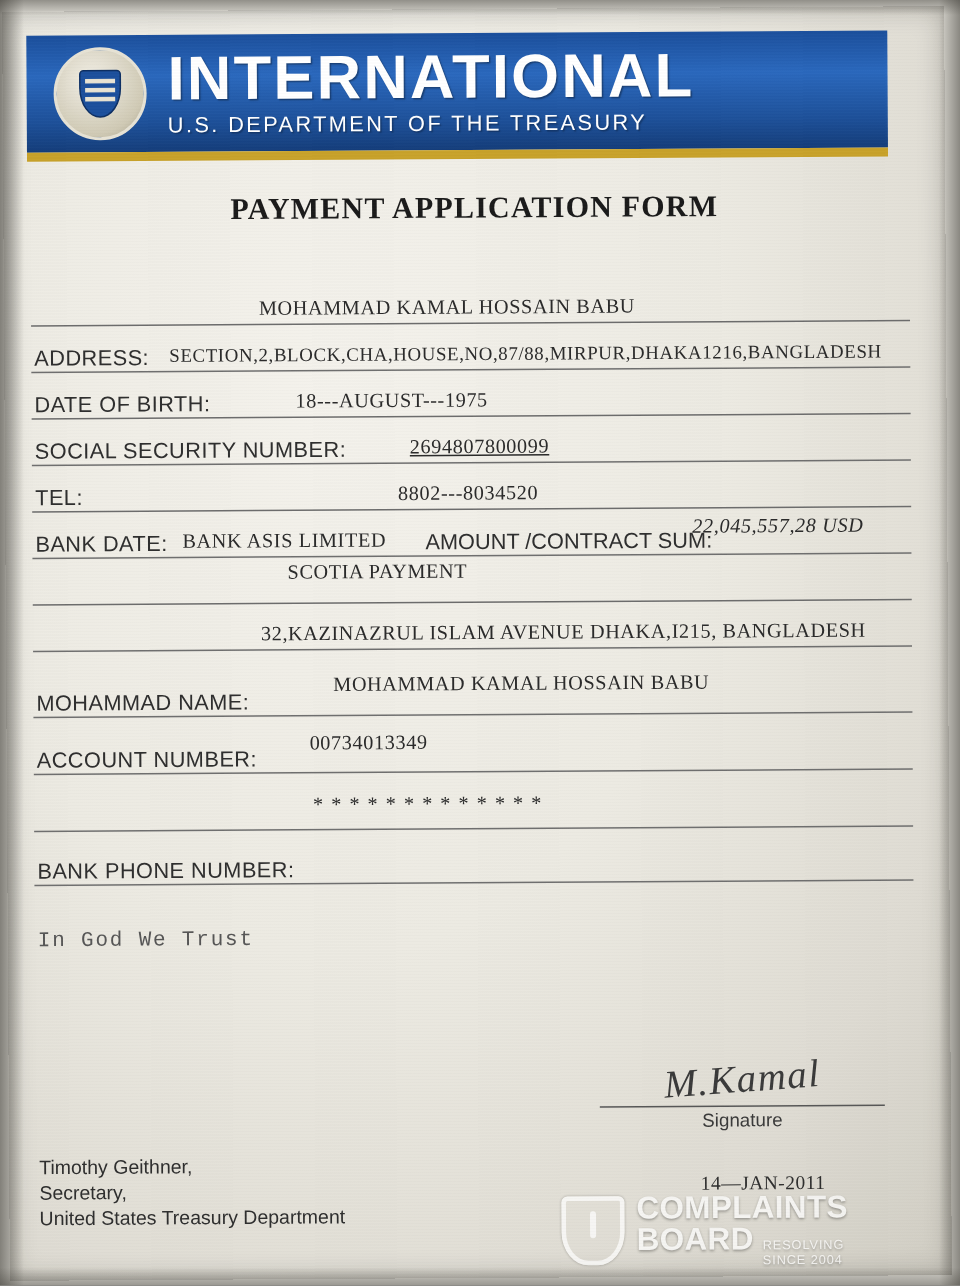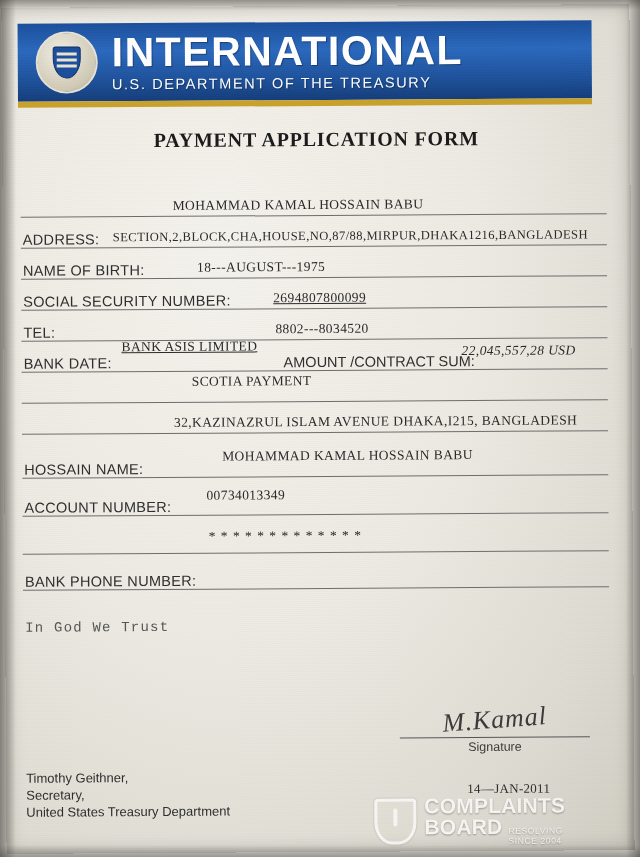--- a/index.html
+++ b/index.html
@@ -343,57 +343,57 @@
         <span class="value" style="left:152px;">MOHAMMAD  KAMAL  HOSSAIN  BABU</span>
       </div>
 
       <div class="row">
         <span class="label">ADDRESS:</span>
         <span class="rule"></span>
         <span class="value small" style="left:92px;">SECTION,2,BLOCK,CHA,HOUSE,NO,87/88,MIRPUR,DHAKA1216,BANGLADESH</span>
       </div>
 
       <div class="row">
-        <span class="label">NAME OF BIRTH:</span>
+        <span class="label">DATE OF BIRTH:</span>
         <span class="rule"></span>
         <span class="value" style="left:176px;font-family:Liberation Serif, serif;">18---AUGUST---1975</span>
       </div>
 
       <div class="row">
         <span class="label">SOCIAL SECURITY NUMBER:</span>
         <span class="rule"></span>
         <span class="value" style="left:252px;text-decoration:underline;">2694807800099</span>
       </div>
 
       <div class="row">
         <span class="label">TEL:</span>
         <span class="rule"></span>
-        <span class="value" style="left:254px;">8802---8034520</span>
+        <span class="value" style="left:244px;">8802---8034520</span>
       </div>
 
       <div class="row">
         <span class="label">BANK DATE:</span>
         <span class="label2" style="left:262px;">AMOUNT /CONTRACT SUM:</span>
         <span class="rule"></span>
-        <span class="value" style="left:100px; bottom:20px;text-decoration:underline;">BANK  ASIS  LIMITED</span>
+        <span class="value" style="left:100px; bottom:6px;">BANK  ASIS  LIMITED</span>
         <span class="value" style="left:440px; bottom:14px;font-style:italic;">22,045,557,28 USD</span>
       </div>
 
       <div class="row">
         <span class="rule"></span>
         <span class="value" style="left:170px; bottom:16px;">SCOTIA  PAYMENT</span>
       </div>
 
       <div class="row">
         <span class="rule"></span>
         <span class="value" style="left:152px;">32,KAZINAZRUL  ISLAM  AVENUE  DHAKA,I215,  BANGLADESH</span>
       </div>
 
       <div class="row" style="height:44px;">
-        <span class="label">HOSSAIN NAME:</span>
+        <span class="label">MOHAMMAD NAME:</span>
         <span class="rule"></span>
         <span class="value" style="left:200px; bottom:16px;">MOHAMMAD KAMAL HOSSAIN BABU</span>
       </div>
 
       <div class="row" style="height:38px;">
         <span class="label">ACCOUNT NUMBER:</span>
         <span class="rule"></span>
         <span class="value" style="left:184px; bottom:15px;">00734013349</span>
       </div>
 

